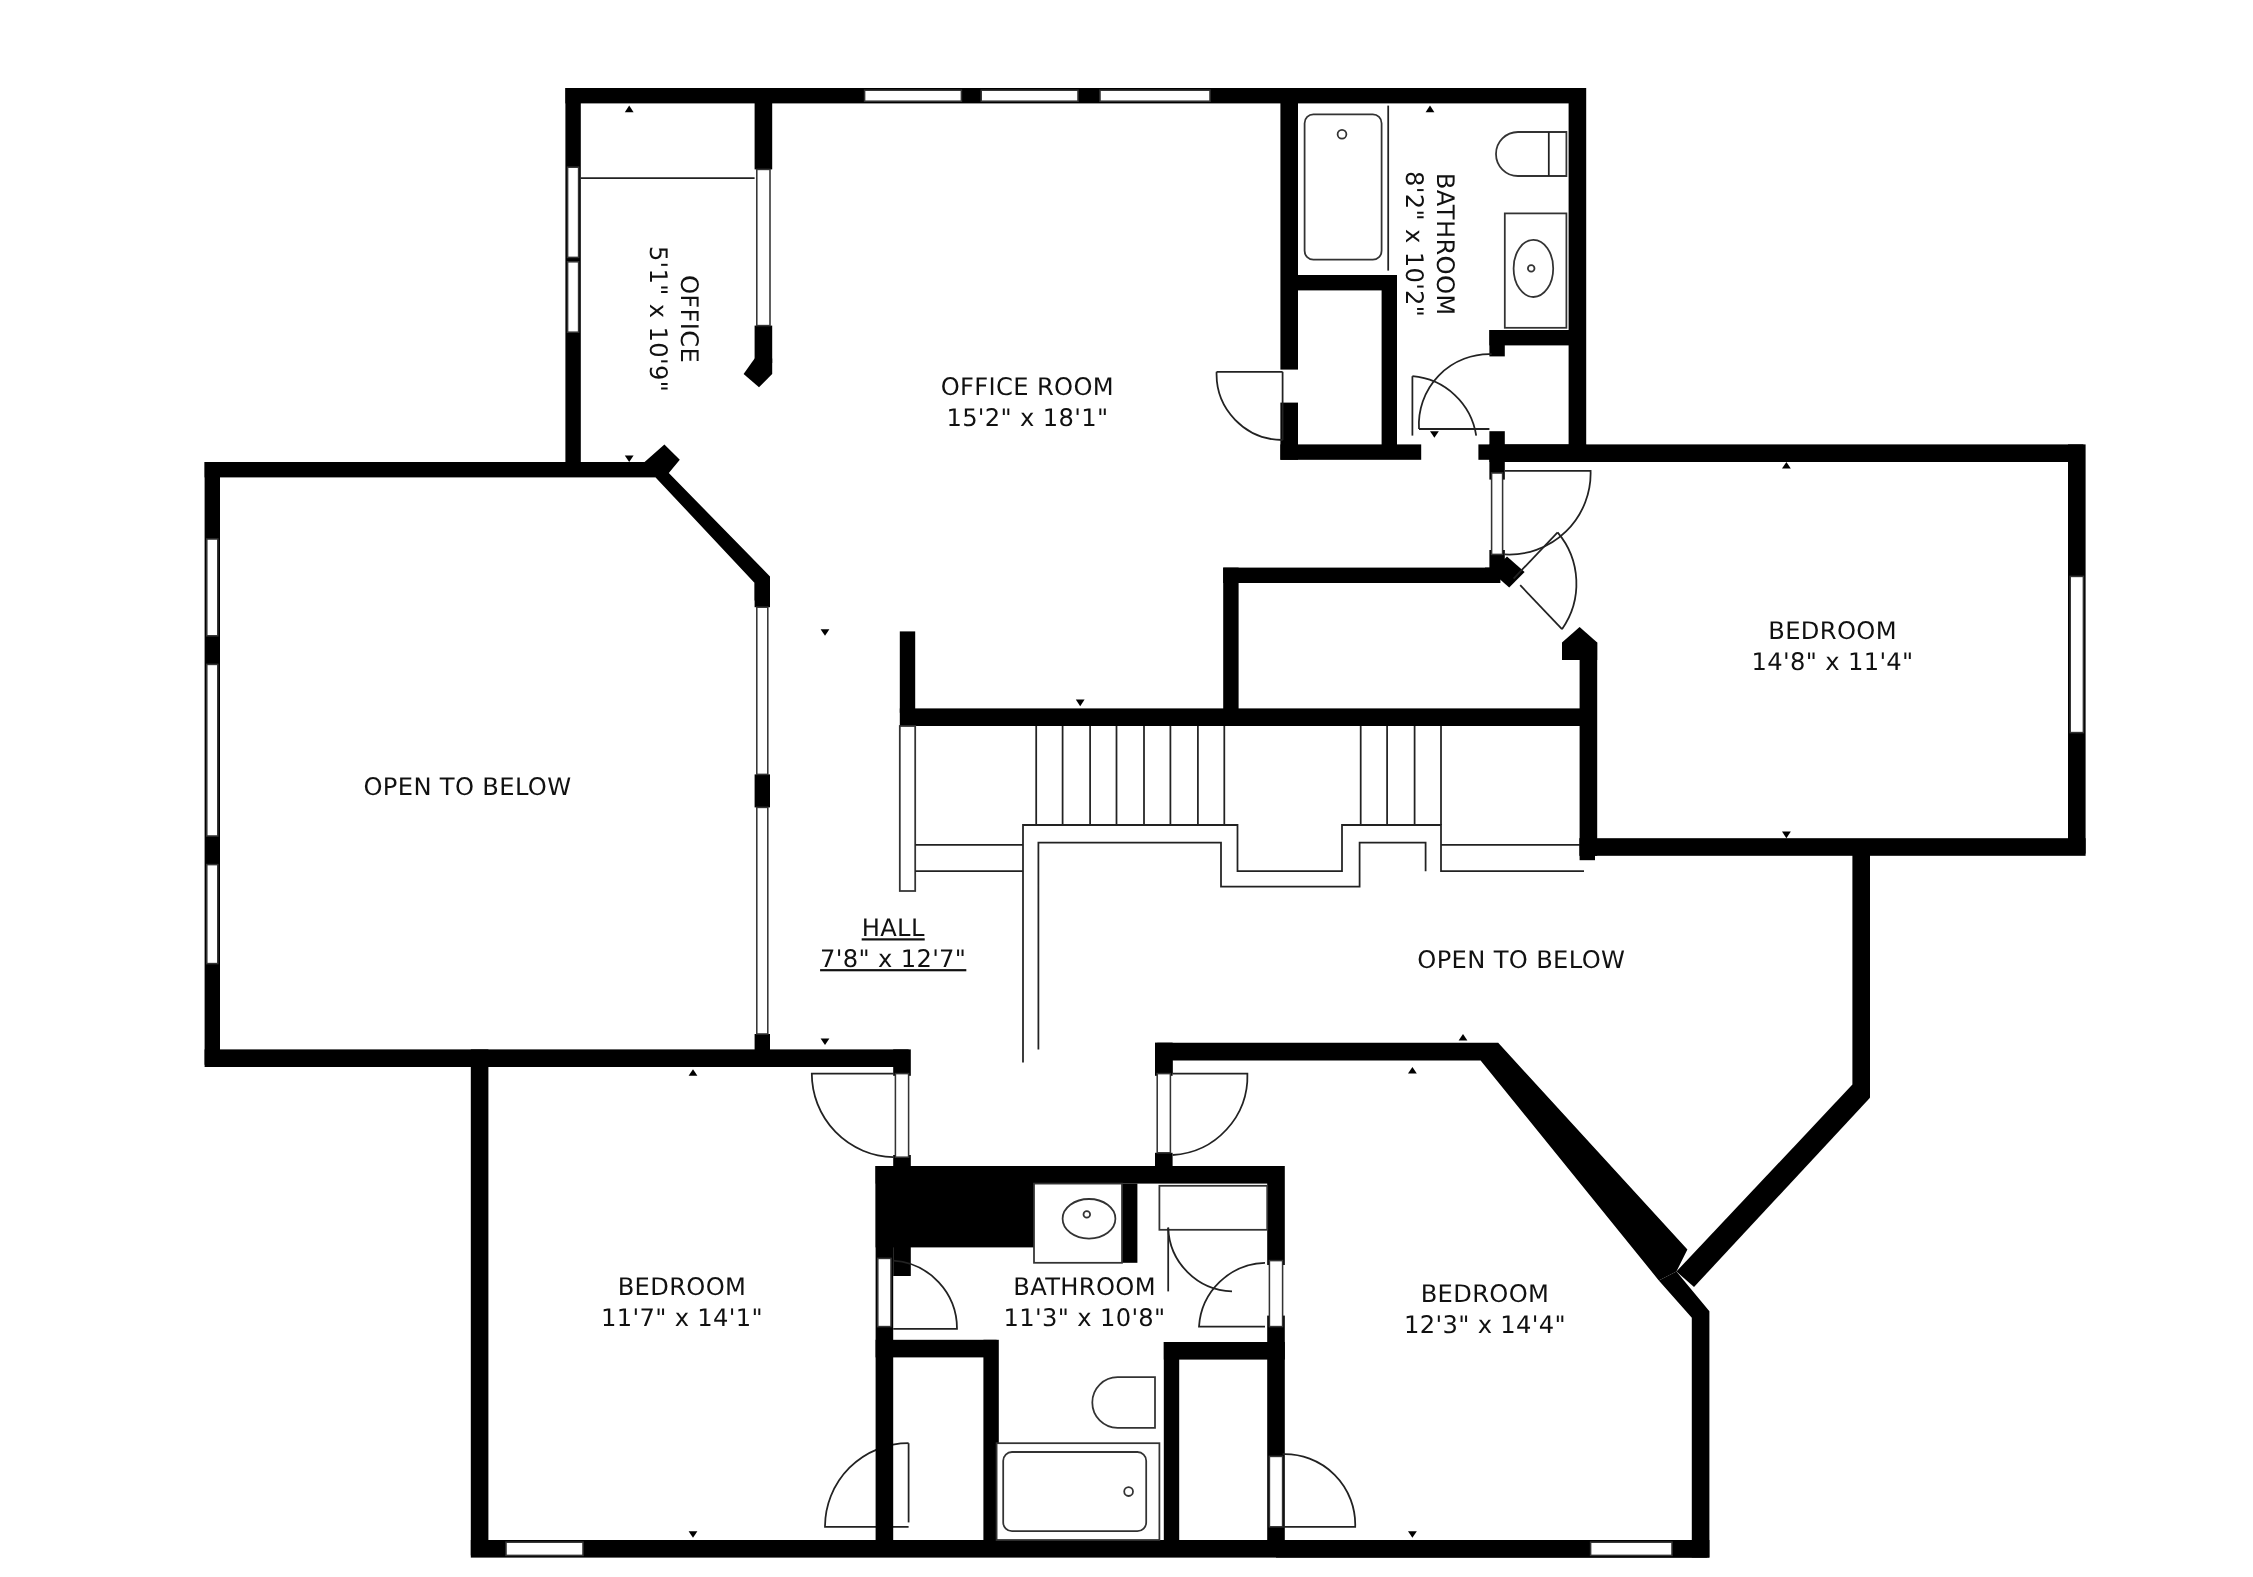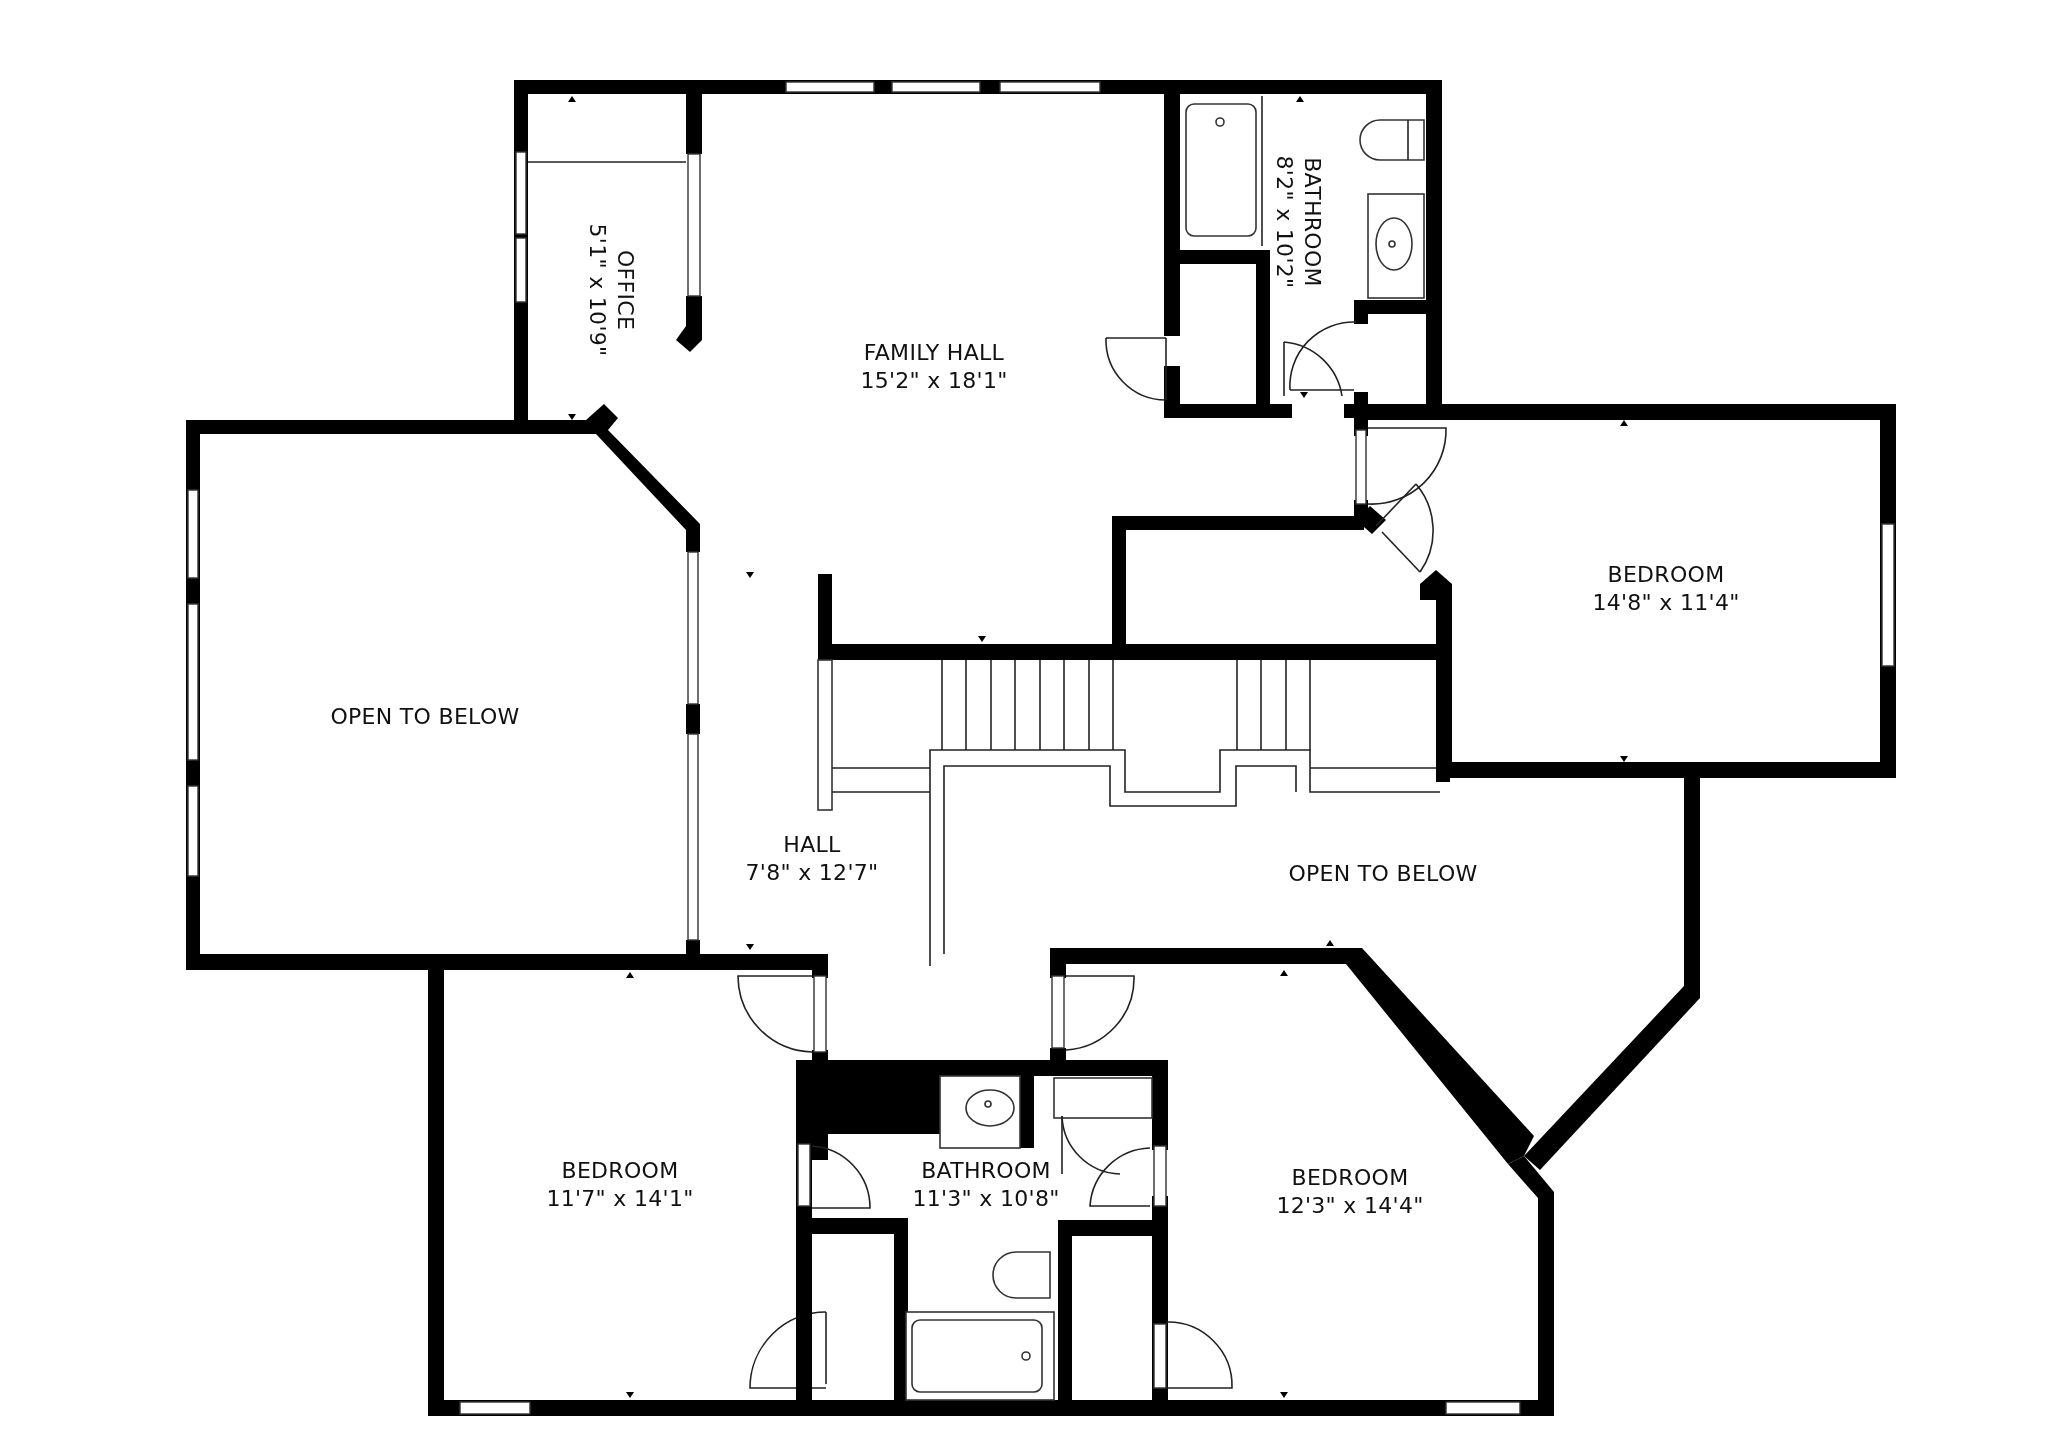--- a/index.html
+++ b/index.html
@@ -225,39 +225,39 @@
     <polygon class="mark" points="1330,940 1334,946 1326,946"></polygon>
   </g>
 </svg>
 
 <div class="label rot90" style="left:536px;top:262px;width:150px;">
   <span class="name">OFFICE</span>
   <span class="dim">5'1" x 10'9"</span>
 </div>
 
 <div class="label" style="left:834px;top:339px;width:200px;">
-  <span class="name">FAMILY HALL</span>
+  <span class="name">OFFICE ROOM</span>
   <span class="dim">15'2" x 18'1"</span>
 </div>
 
 <div class="label rot90" style="left:1218px;top:194px;width:160px;">
   <span class="name">BATHROOM</span>
   <span class="dim">8'2" x 10'2"</span>
 </div>
 
 <div class="label" style="left:1566px;top:561px;width:200px;">
   <span class="name">BEDROOM</span>
   <span class="dim">14'8" x 11'4"</span>
 </div>
 
 <div class="label" style="left:310px;top:703px;width:230px;">
   <span class="name">OPEN TO BELOW</span>
 </div>
 
-<div class="label" style="left:722px;top:831px;width:180px;">
+<div class="label" style="left:722px;top:831px;width:180px;text-decoration:underline;">
   <span class="name">HALL</span>
   <span class="dim">7'8" x 12'7"</span>
 </div>
 
 <div class="label" style="left:1268px;top:860px;width:230px;">
   <span class="name">OPEN TO BELOW</span>
 </div>
 
 <div class="label" style="left:520px;top:1157px;width:200px;">
   <span class="name">BEDROOM</span>

